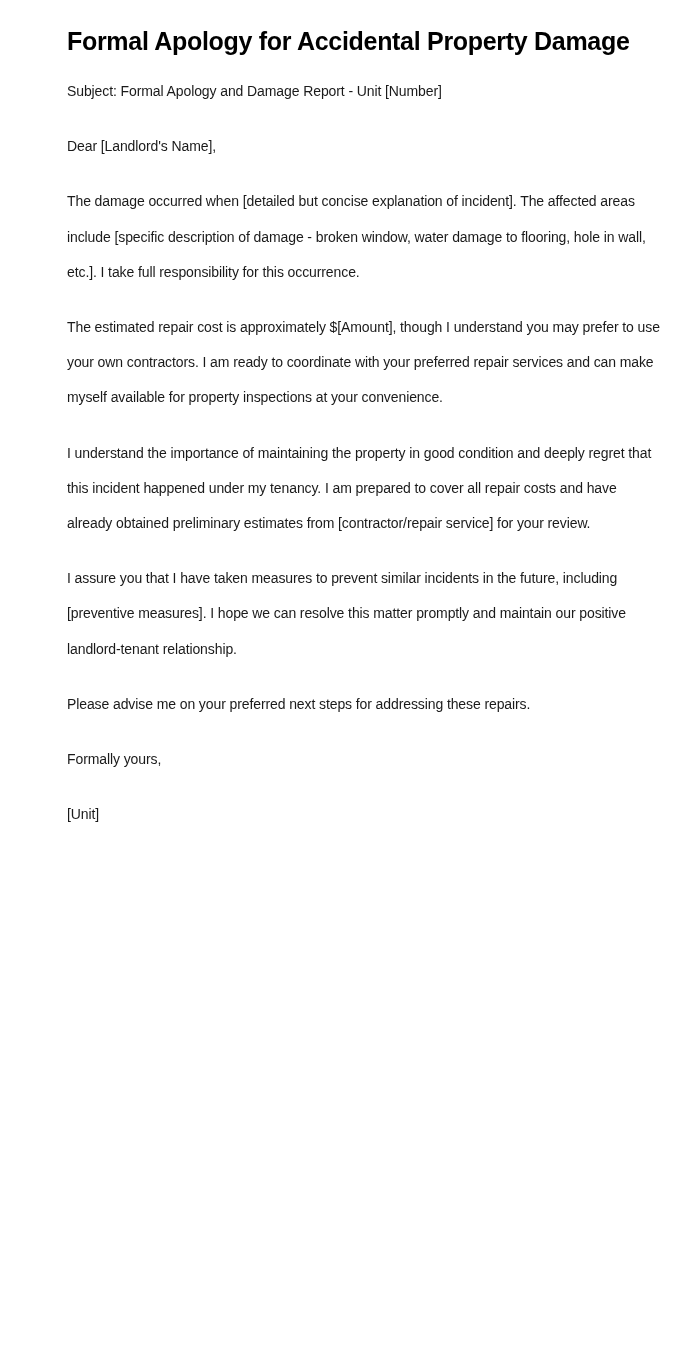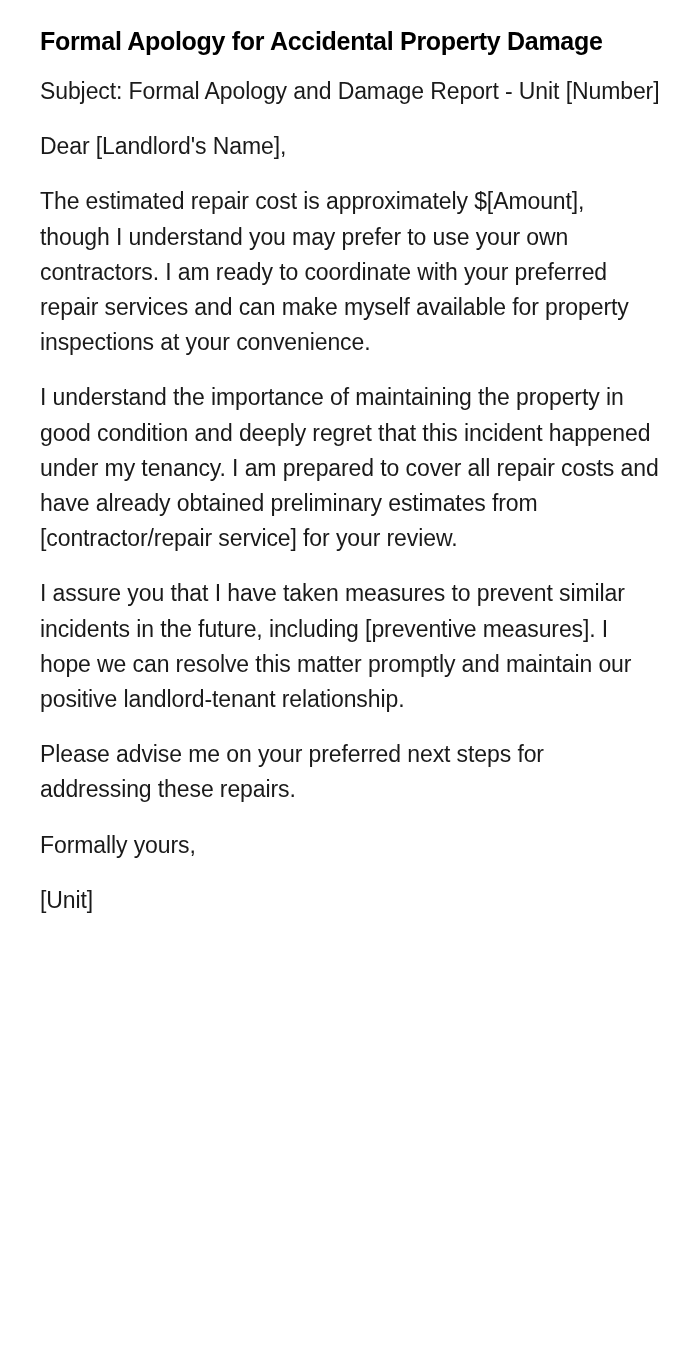--- a/index.html
+++ b/index.html
@@ -1,36 +1,37 @@
 <!DOCTYPE html>
 <html><head>
 <meta charset="utf-8">
 <style>
   html, body { margin: 0; padding: 0; background: #ffffff; }
   body {
     width: 700px; height: 1354px; overflow: hidden;
     font-family: "Liberation Sans", sans-serif;
     color: #1a1a1a;
   }
-  .doc { padding: 22px 40px 0 40px; }
+  .doc { padding: 22px 40px 0 40px; margin-left: 27px; }
   .title {
     font-size: 25px; font-weight: bold; color: #000;
     margin: 0 0 14px 0; line-height: 38px; letter-spacing: -0.3px;
   }
   .para {
-    font-size: 23px; line-height: 35.2px; margin: 0 0 20px 0;
+    font-size: 14px; line-height: 35.2px; margin: 0 0 20px 0;
     letter-spacing: -0.1px;
   }
 </style>
 </head>
 <body>
 
 <div class="doc">
   <h1 class="title">Formal Apology for Accidental Property Damage</h1>
   <p class="para">Subject: Formal Apology and Damage Report - Unit [Number]</p>
   <p class="para">Dear [Landlord's Name],</p>
+  <p class="para">The damage occurred when [detailed but concise explanation of incident]. The affected areas include [specific description of damage - broken window, water damage to flooring, hole in wall, etc.]. I take full responsibility for this occurrence.</p>
   <p class="para">The estimated repair cost is approximately $[Amount], though I understand you may prefer to use your own contractors. I am ready to coordinate with your preferred repair services and can make myself available for property inspections at your convenience.</p>
   <p class="para">I understand the importance of maintaining the property in good condition and deeply regret that this incident happened under my tenancy. I am prepared to cover all repair costs and have already obtained preliminary estimates from [contractor/repair service] for your review.</p>
   <p class="para">I assure you that I have taken measures to prevent similar incidents in the future, including [preventive measures]. I hope we can resolve this matter promptly and maintain our positive landlord-tenant relationship.</p>
   <p class="para">Please advise me on your preferred next steps for addressing these repairs.</p>
   <p class="para">Formally yours,</p>
   <p class="para">[Unit]</p>
 </div>
 
 </body></html>

